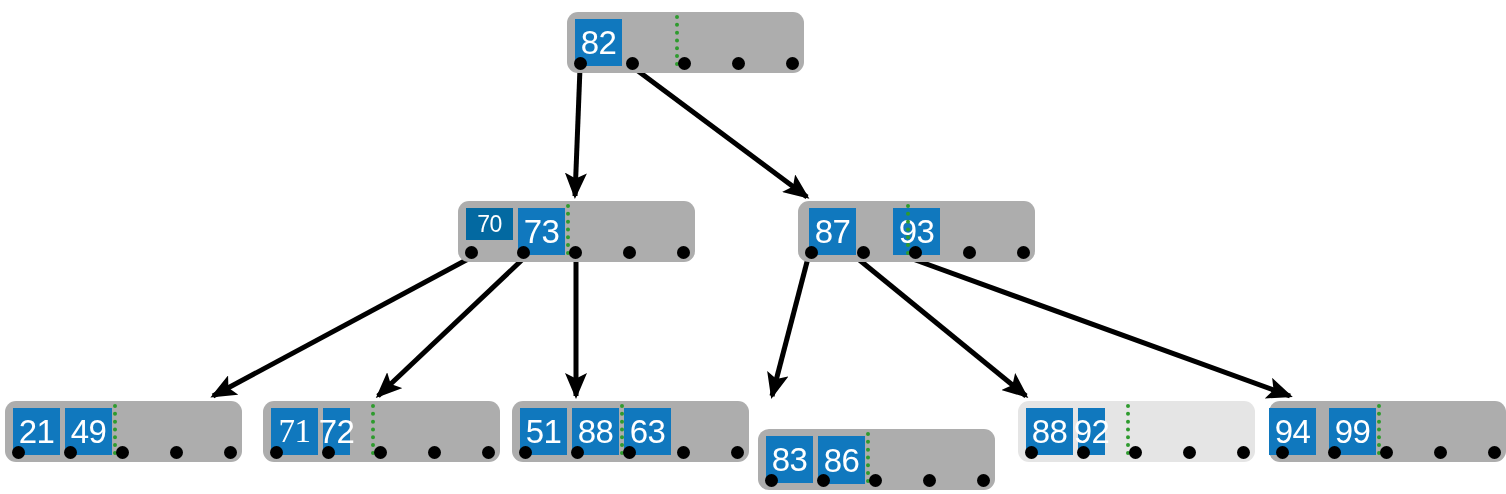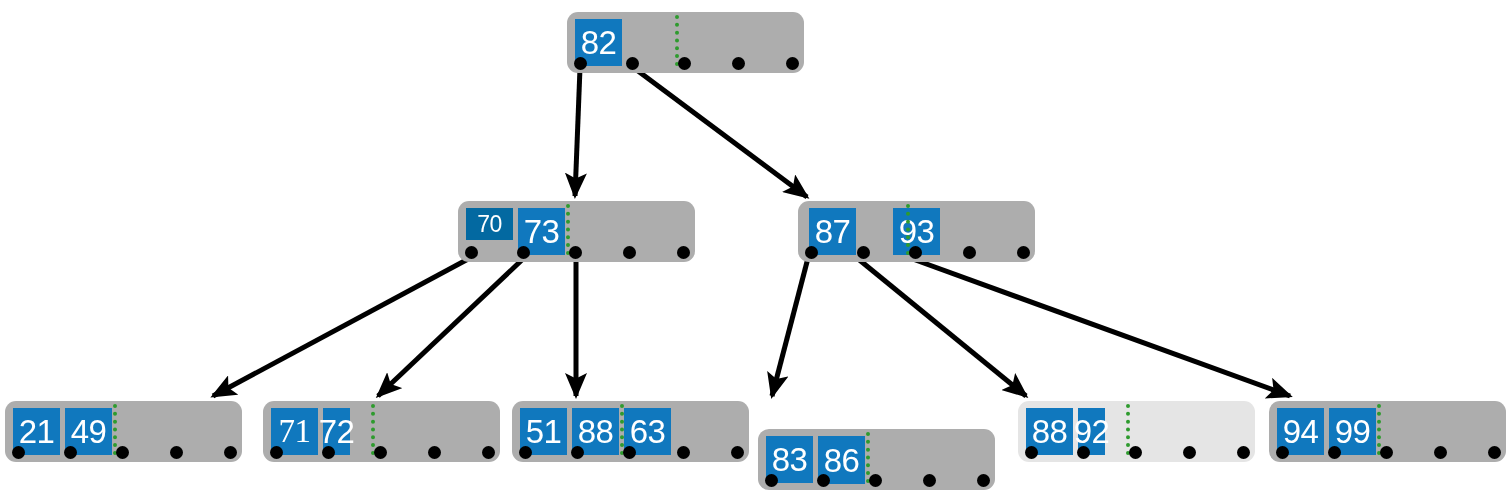--- a/index.html
+++ b/index.html
@@ -169,21 +169,21 @@
         <div class="key-cell" style="left: 8px; width: 47px; height: 47px; font-size: 33px; background: rgb(16, 120, 190); color: rgb(255, 255, 255);">88</div>
         <div class="key-cell" style="left: 60px; width: 27px; height: 47px; font-size: 33px; background: rgb(16, 120, 190); color: rgb(255, 255, 255);">92</div>
         <div class="split-line" style="left: 108px; top: 3px; height: 51px; border-left-color: rgb(46, 155, 46);"></div>
         <div class="pointer-dot" style="left: 6.5px; top: 45px; width: 13px; height: 13px; background: rgb(0, 0, 0);"></div>
         <div class="pointer-dot" style="left: 58.5px; top: 45px; width: 13px; height: 13px; background: rgb(0, 0, 0);"></div>
         <div class="pointer-dot" style="left: 110.5px; top: 45px; width: 13px; height: 13px; background: rgb(0, 0, 0);"></div>
         <div class="pointer-dot" style="left: 164.5px; top: 45px; width: 13px; height: 13px; background: rgb(0, 0, 0);"></div>
         <div class="pointer-dot" style="left: 218.5px; top: 45px; width: 13px; height: 13px; background: rgb(0, 0, 0);"></div>
       </div>
       <div class="btree-node" style="left: 1269px; top: 401px; width: 237px; height: 61px; background: rgb(173, 173, 173);">
-        <div class="key-cell" style="left: 8px; width: 47px; height: 47px; font-size: 33px; background: rgb(16, 120, 190); color: rgb(255, 255, 255);">94</div>
+        <div class="key-cell" style="left: 0; width: 47px; height: 47px; font-size: 33px; background: rgb(16, 120, 190); color: rgb(255, 255, 255);">94</div>
         <div class="key-cell" style="left: 60px; width: 47px; height: 47px; font-size: 33px; background: rgb(16, 120, 190); color: rgb(255, 255, 255);">99</div>
         <div class="split-line" style="left: 108px; top: 3px; height: 51px; border-left-color: rgb(46, 155, 46);"></div>
         <div class="pointer-dot" style="left: 6.5px; top: 45px; width: 13px; height: 13px; background: rgb(0, 0, 0);"></div>
         <div class="pointer-dot" style="left: 58.5px; top: 45px; width: 13px; height: 13px; background: rgb(0, 0, 0);"></div>
         <div class="pointer-dot" style="left: 110.5px; top: 45px; width: 13px; height: 13px; background: rgb(0, 0, 0);"></div>
         <div class="pointer-dot" style="left: 164.5px; top: 45px; width: 13px; height: 13px; background: rgb(0, 0, 0);"></div>
         <div class="pointer-dot" style="left: 218.5px; top: 45px; width: 13px; height: 13px; background: rgb(0, 0, 0);"></div>
       </div>
     </div>
 

